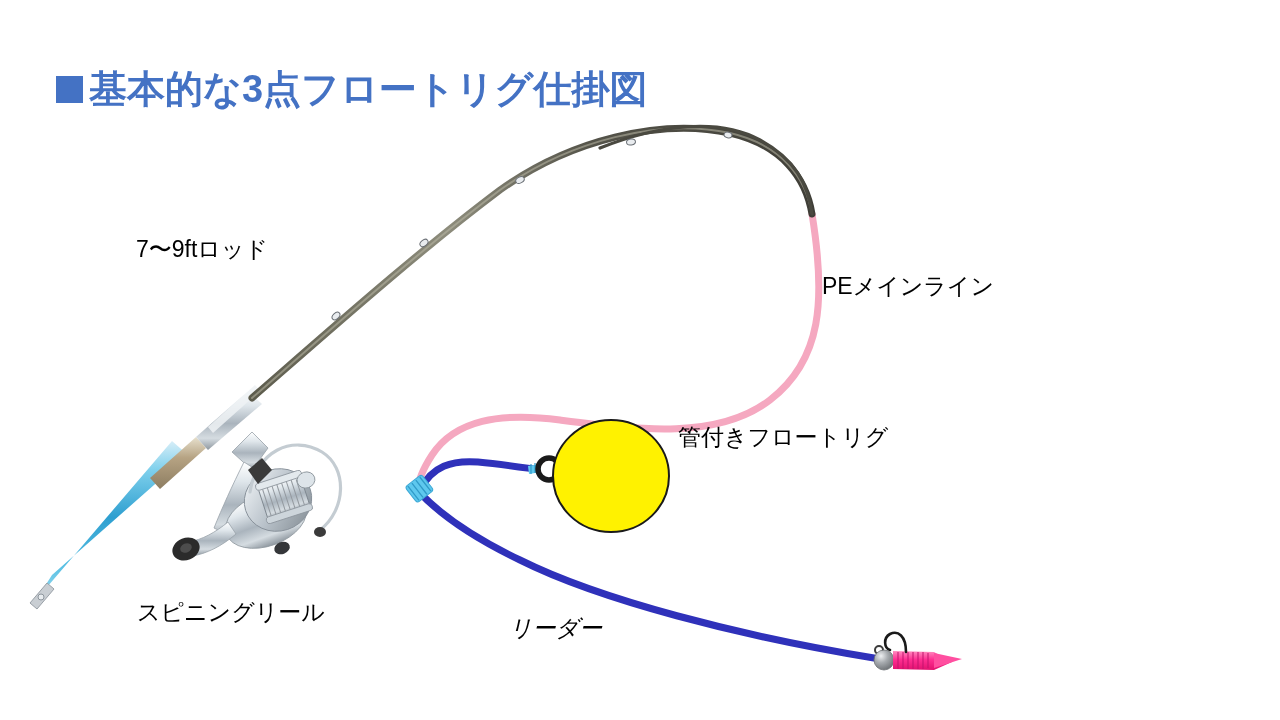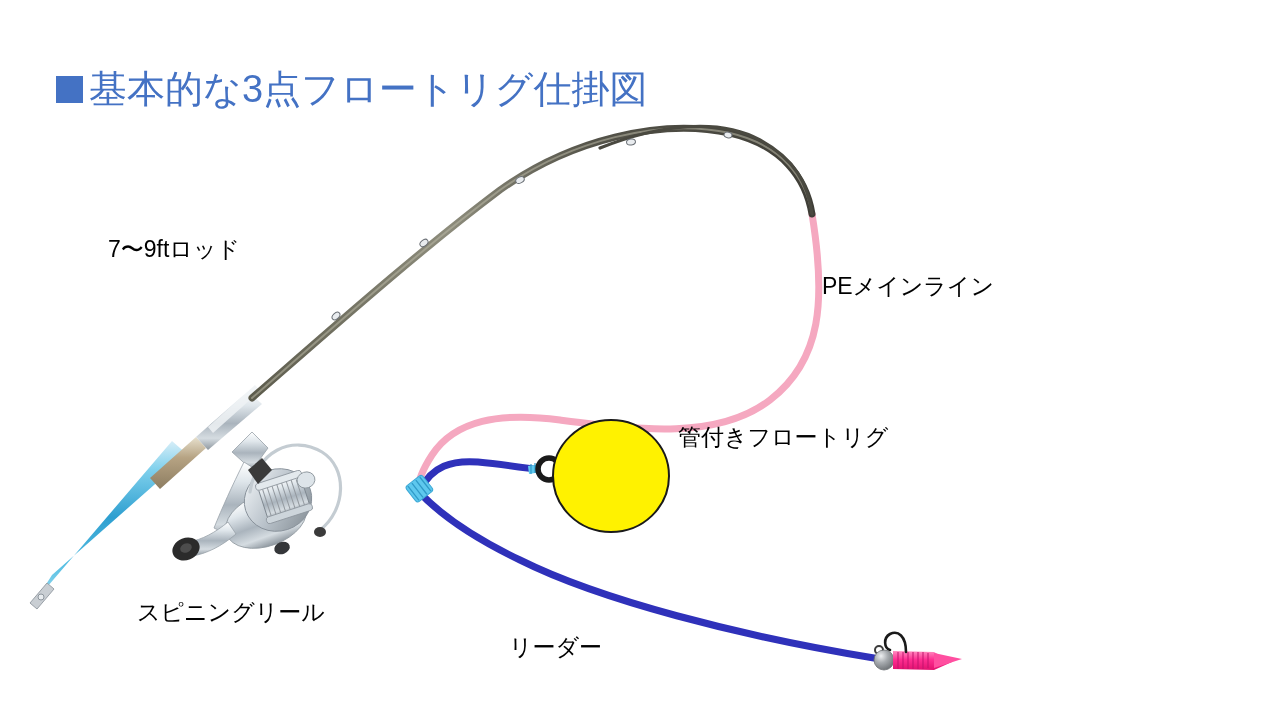--- a/index.html
+++ b/index.html
@@ -36,39 +36,39 @@
     width: 27px;
     height: 27px;
     background: #4472c4;
     display: inline-block;
     flex: 0 0 auto;
   }
   .title-text {
     font-size: 38px;
     line-height: 42px;
     color: #4472c4;
-    font-weight: 400;
+    font-weight: 700;
     letter-spacing: 0px;
   }
 
   
   .label {
     position: absolute;
     font-size: 23px;
     line-height: 28px;
     color: #000000;
     white-space: nowrap;
     font-weight: 400;
   }
-  #label-rod      { left: 108px; top: 235px; }
+  #label-rod      { left: 136px; top: 235px; }
   #label-peline   { left: 822px; top: 258px; margin-top: 14px; }
   #label-float    { left: 678px; top: 423px; }
   #label-jighead  { left: 820px; top: 564px; }
   #label-reel     { left: 137px; top: 598px; }
-  #label-leader   { left: 509px; top: 633px; }
+  #label-leader   { left: 509px; top: 614px; font-style: italic; }
 
   
   #art {
     position: absolute;
     left: 0;
     top: 0;
     width: 1280px;
     height: 720px;
   }
 </style>

